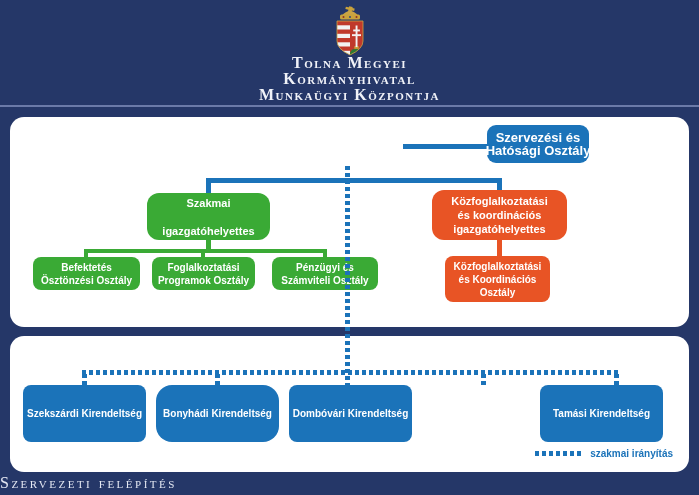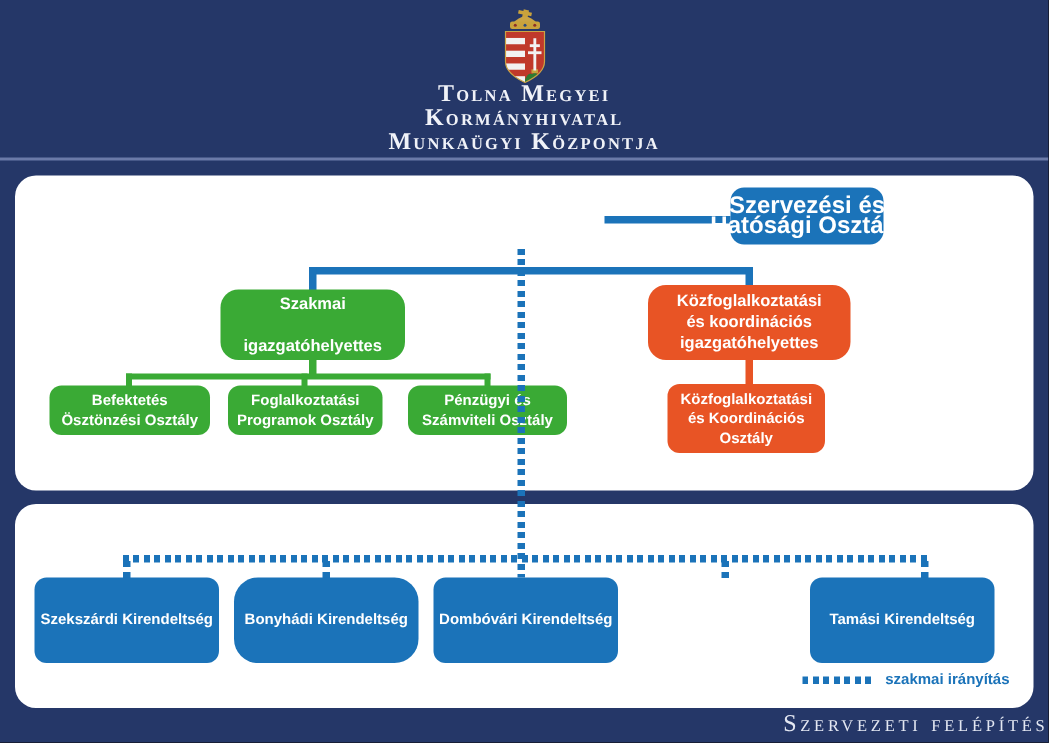--- a/index.html
+++ b/index.html
@@ -35,21 +35,21 @@
   .box{
     position:absolute;color:#fff;font-weight:bold;text-align:center;
     display:flex;flex-direction:column;align-items:center;justify-content:center;
     white-space:nowrap;
   }
   .box span{display:block;}
   .blue{background:var(--box-blue);}
   .green{background:var(--box-green);}
   .orange{background:var(--box-orange);}
   .director{left:283px;top:11px;width:110px;height:36px;border-radius:9px;font-size:13.5px;}
-  .staff{left:477px;top:8px;width:102px;height:38px;border-radius:9px;font-size:16px;line-height:13px;}
+  .staff{left:477px;top:8px;width:102px;height:38px;border-radius:9px;font-size:13px;line-height:13px;}
   .deputy-g{left:137px;top:76px;width:123px;height:47px;border-radius:12px;font-size:11px;line-height:14px;gap:14px;}
   .deputy-o{left:422px;top:73px;width:135px;height:50px;border-radius:12px;font-size:11px;line-height:14px;}
   .dept{top:140px;height:33px;border-radius:8px;font-size:10px;line-height:13px;}
   .dept1{left:23px;width:107px;}
   .dept2{left:142px;width:103px;}
   .dept3{left:262px;width:106px;}
   .dept-o{left:435px;top:139px;width:105px;height:46px;border-radius:8px;font-size:10px;line-height:13px;}
   .branch{top:49px;width:123px;height:57px;border-radius:8px;font-size:10px;}
   
   .conn{position:absolute;}
@@ -62,21 +62,21 @@
   .dash-h{position:absolute;height:5px;
     background-image:repeating-linear-gradient(90deg,var(--box-blue) 0 4px,transparent 4px 7px);}
   .main-dash{left:345px;top:166px;height:219px;z-index:5;}
   
   .legend{position:absolute;right:16px;top:112px;display:flex;align-items:center;gap:9px;}
   .legend-swatch{width:46px;height:5px;position:static;
     background-image:repeating-linear-gradient(90deg,var(--box-blue) 0 4px,transparent 4px 7px);}
   .legend-label{color:var(--box-blue);font-size:10px;font-weight:bold;}
   
   .footer-title{
-    position:absolute;top:474px;left:0;width:699px;text-align:right;
+    position:absolute;top:474px;left:0;width:699px;text-align:left;
     font-family:"Liberation Serif",serif;font-variant:small-caps;
     font-size:16px;letter-spacing:2.5px;color:var(--footer-text);font-weight:400;
   }
 </style>
 </head>
 <body>
 
 <div class="page">
 
   <svg class="coat" width="36" height="54" viewBox="0 0 36 54">

